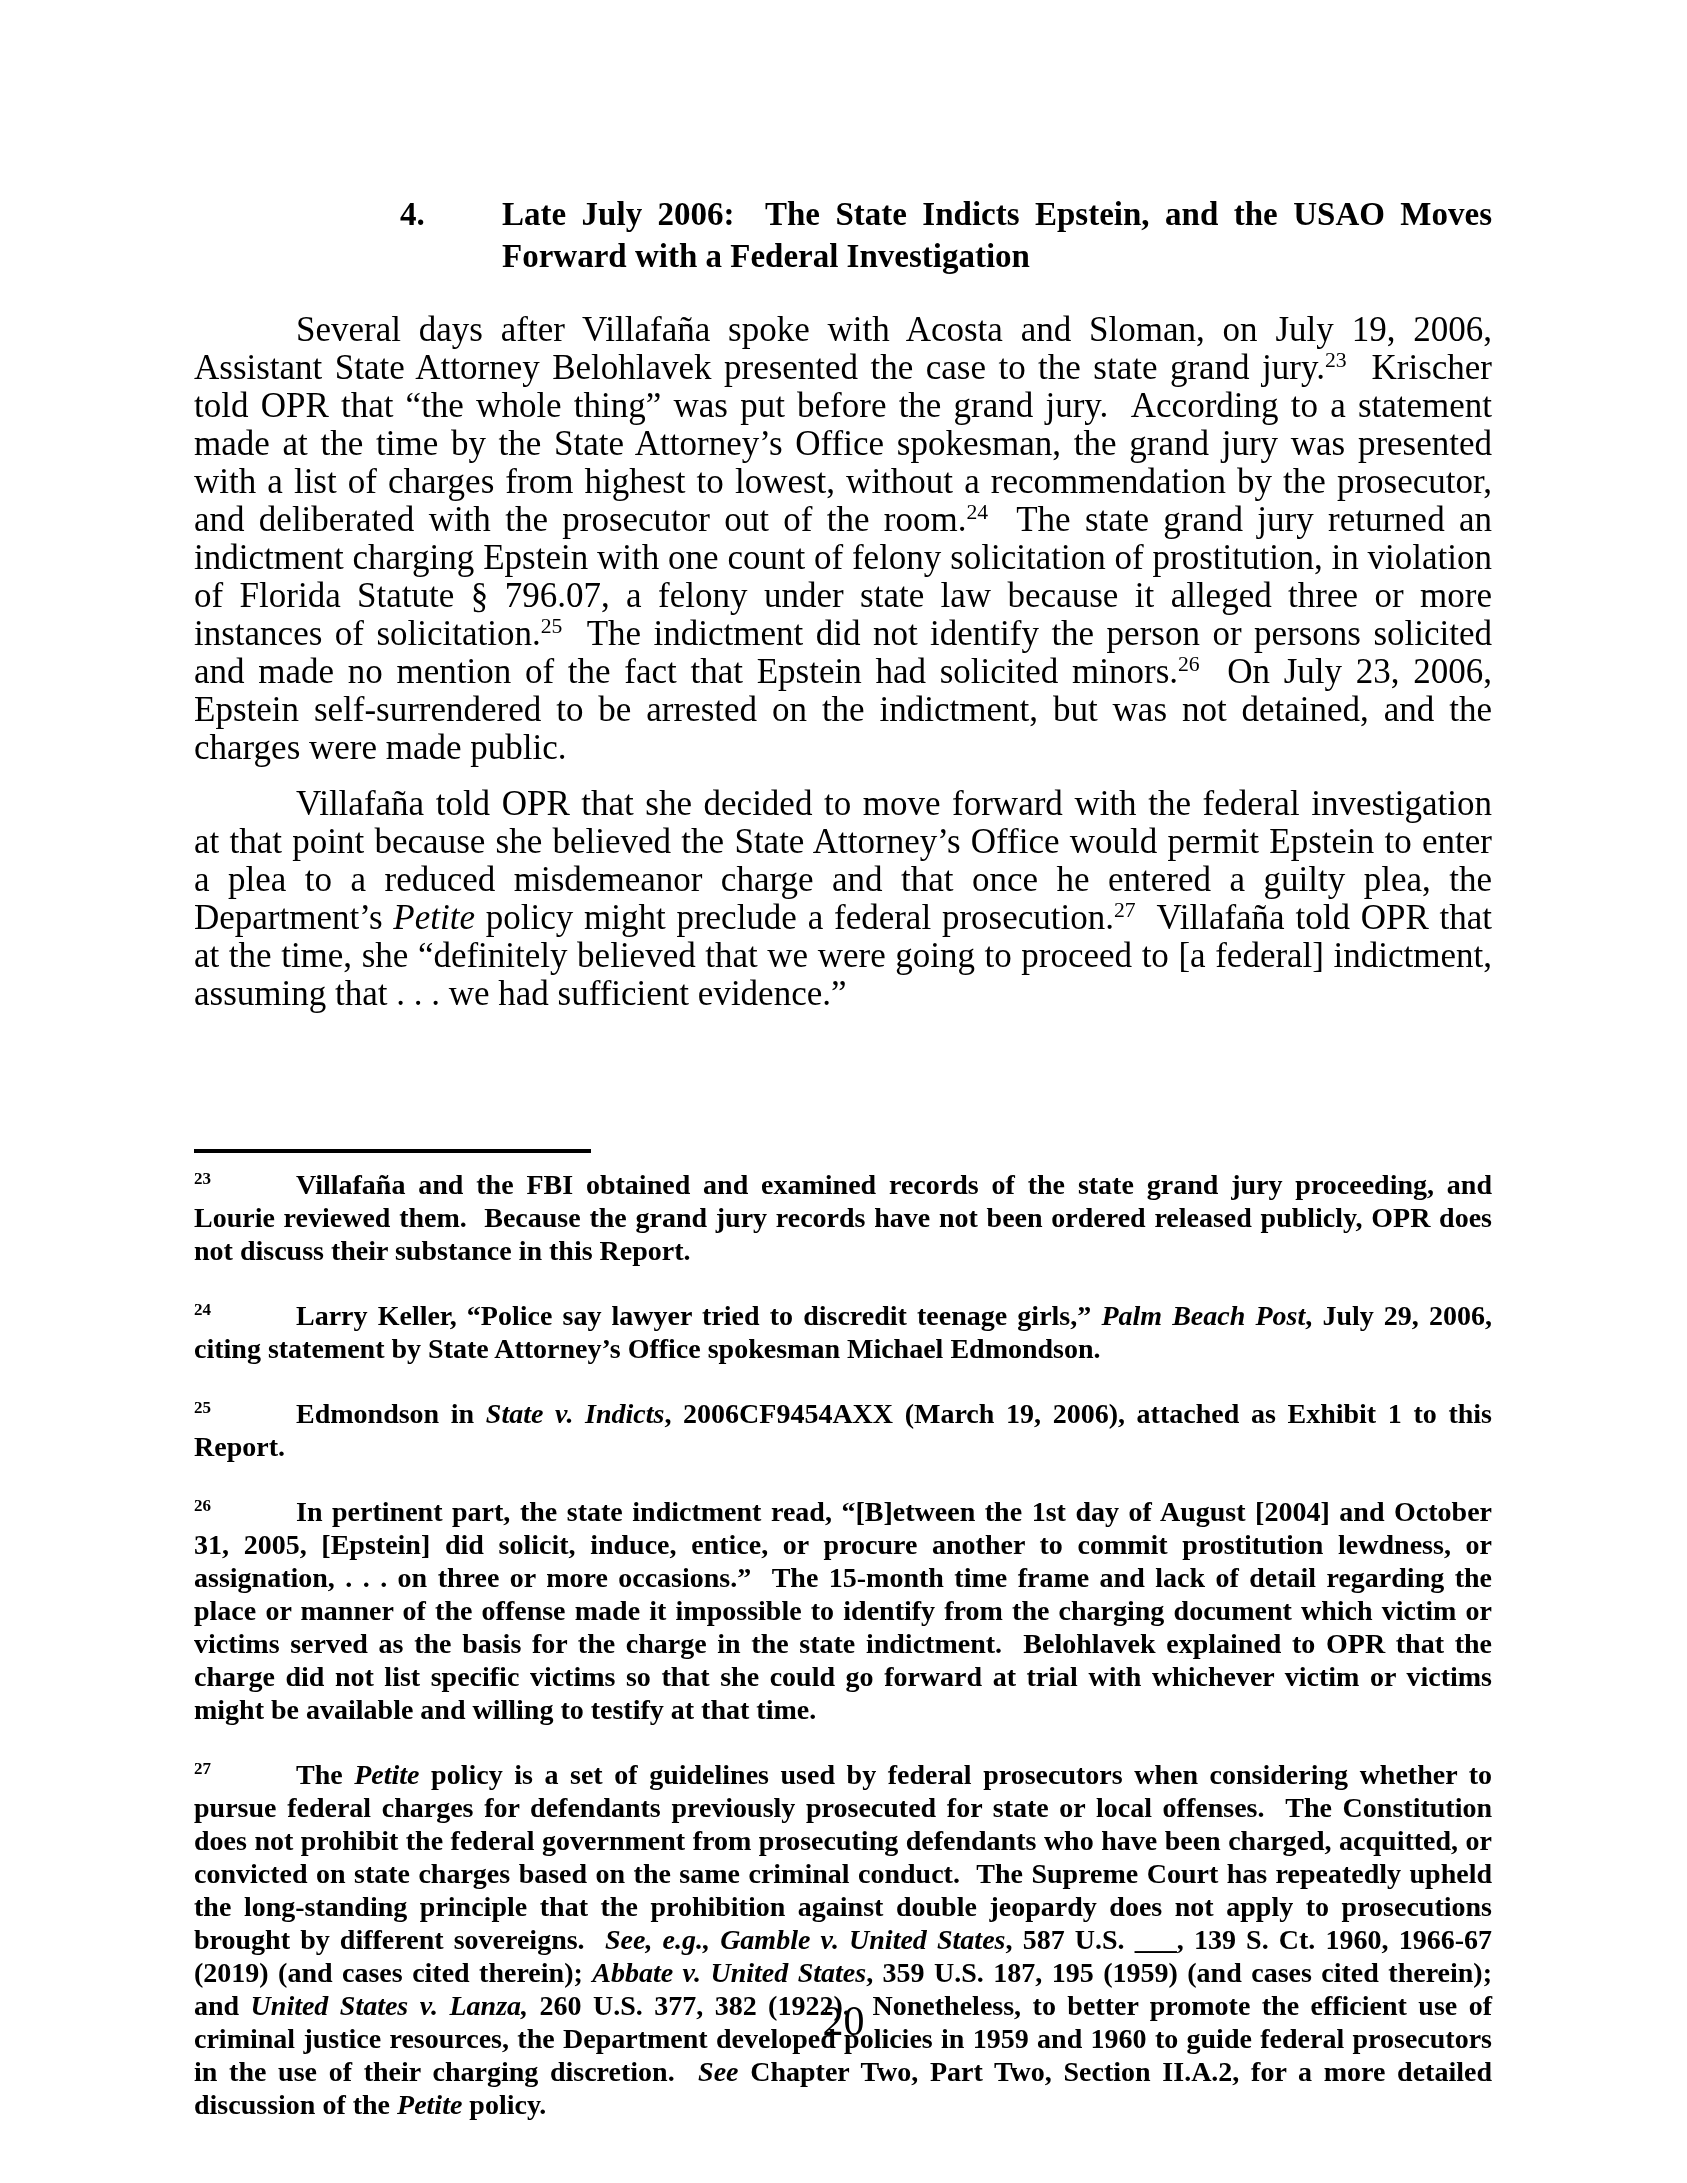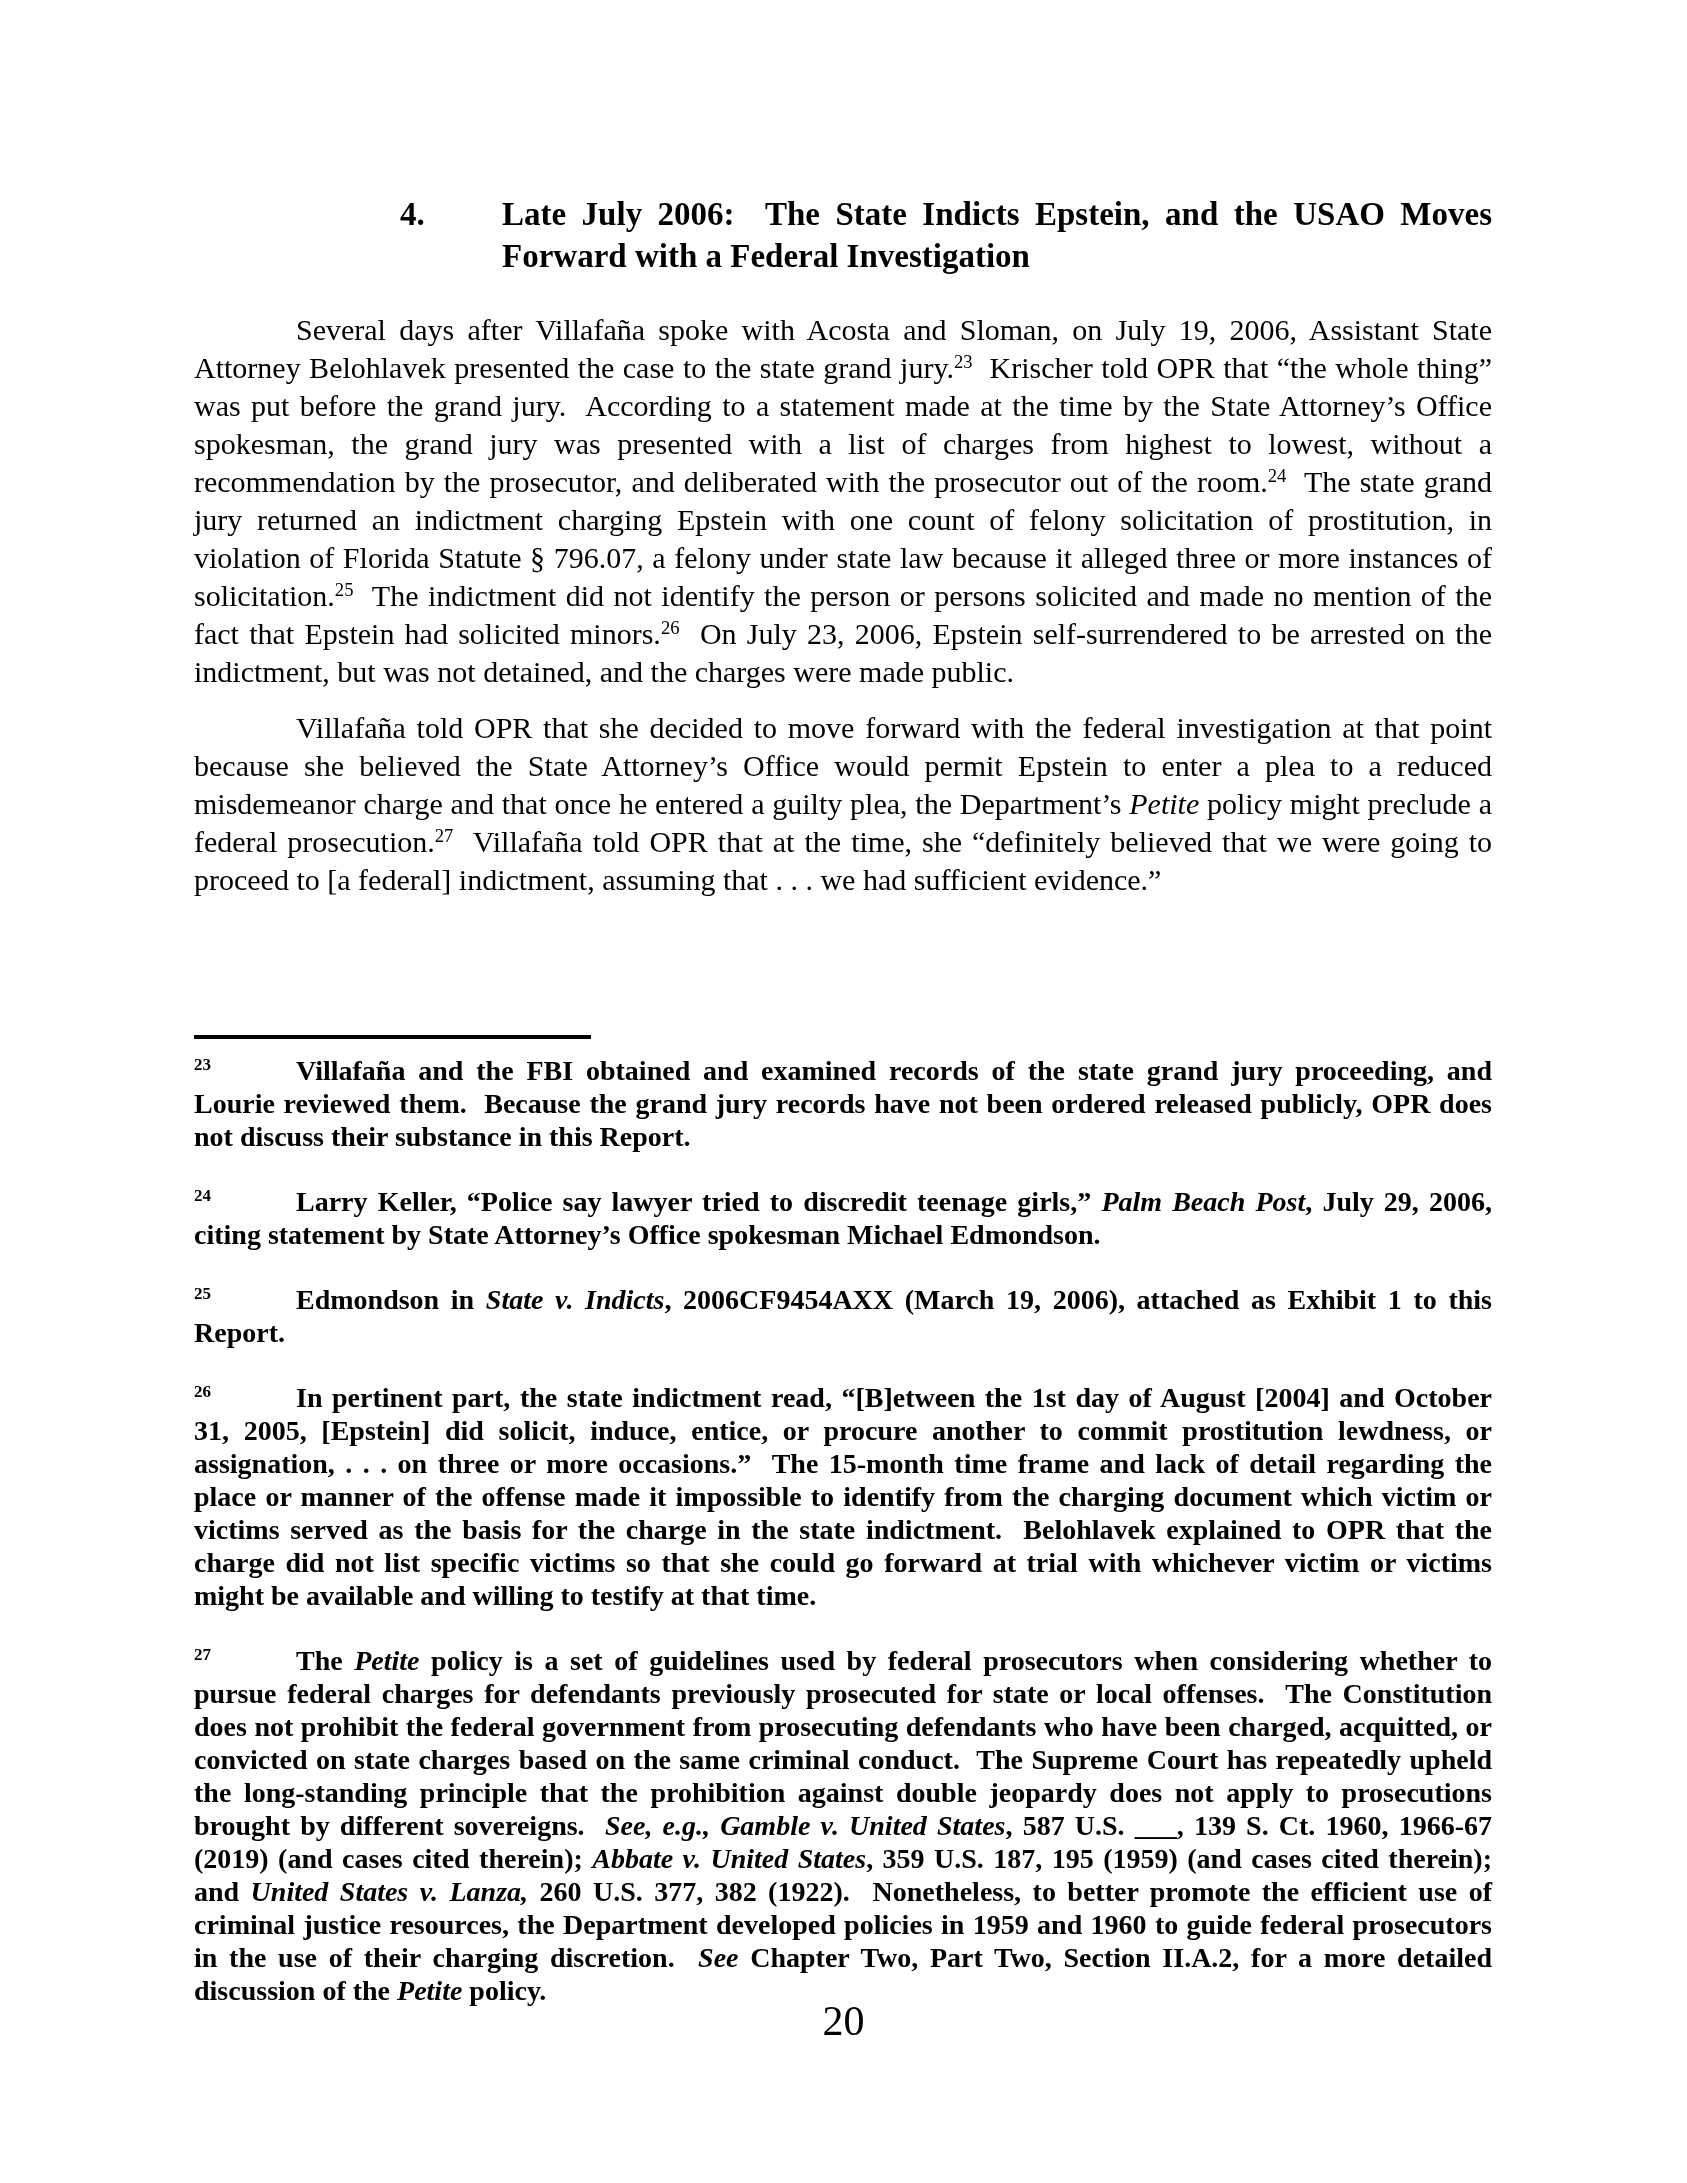--- a/index.html
+++ b/index.html
@@ -33,21 +33,21 @@
   .h-num {
     flex: none;
     width: 102px;
   }
   .h-text {
     flex: 1 1 auto;
     text-align: justify;
   }
   .body-para {
     margin: 0;
-    font-size: 30px;
+    font-size: 35px;
     line-height: 38px;
     text-align: justify;
     text-indent: 102px;
   }
   .para-1 { margin-top: 34px; }
   .para-2 { margin-top: 18px; }
   sup.ref {
     font-size: 0.62em;
     line-height: 0;
     position: relative;

